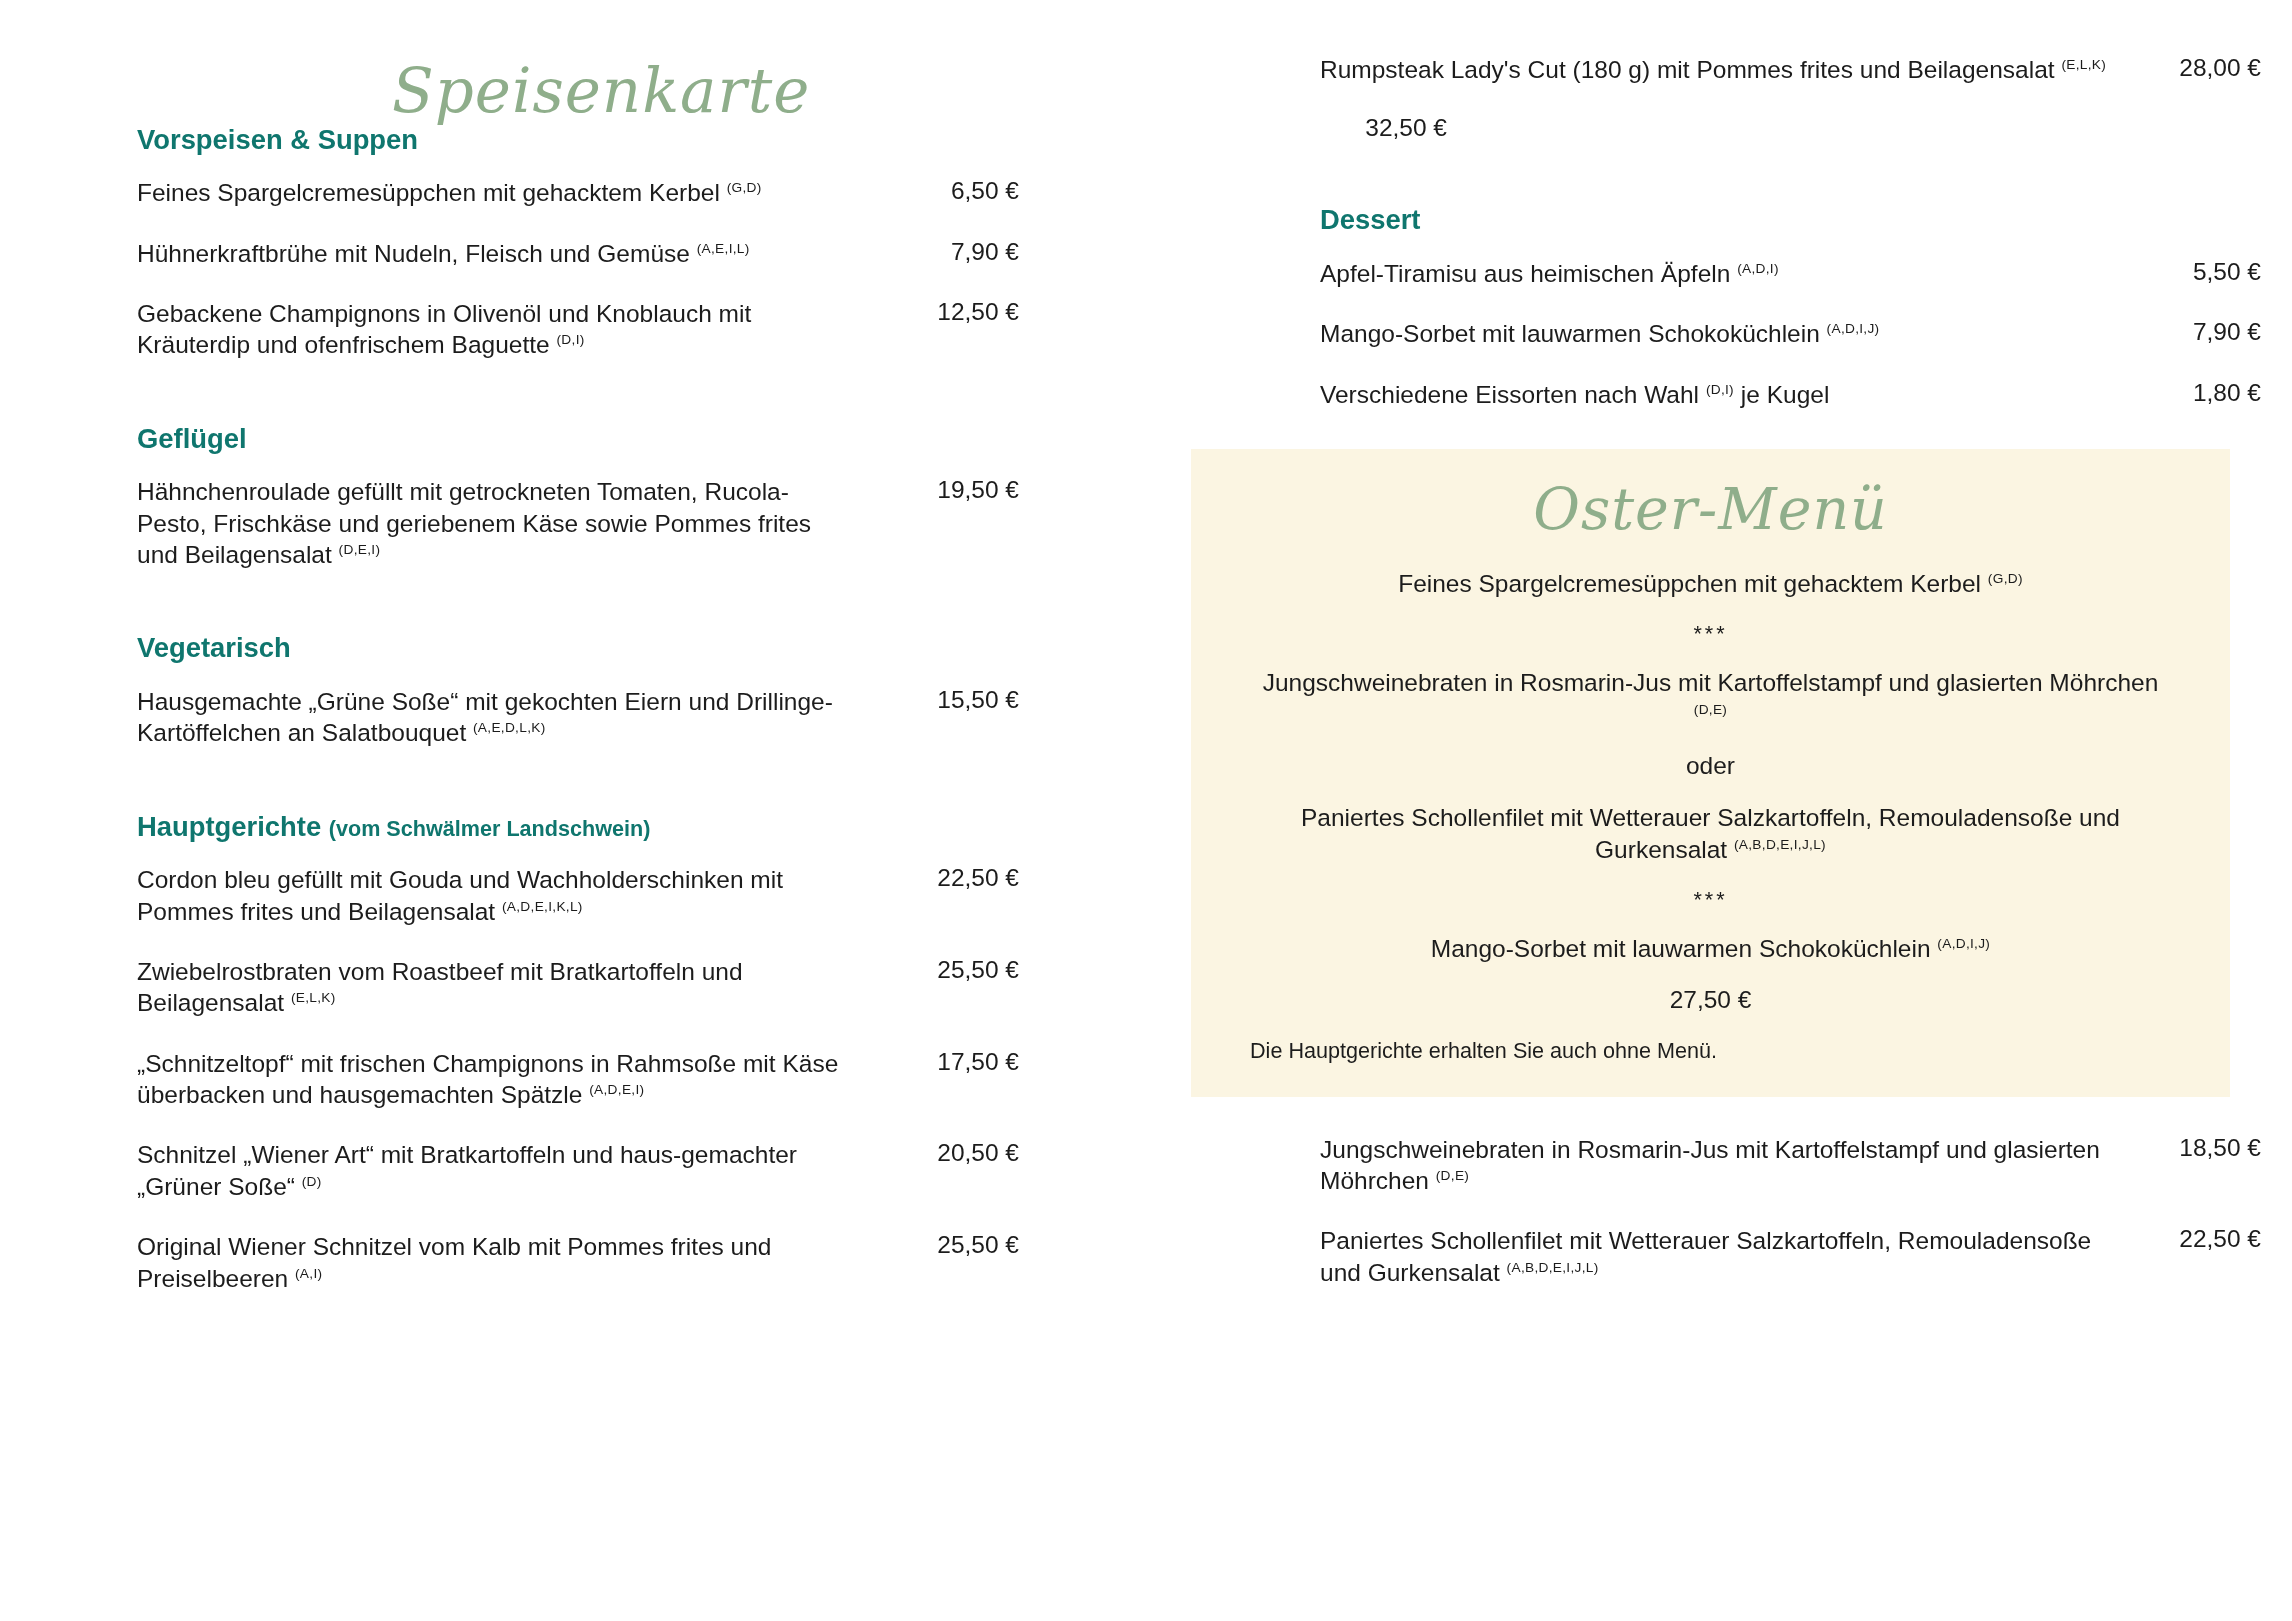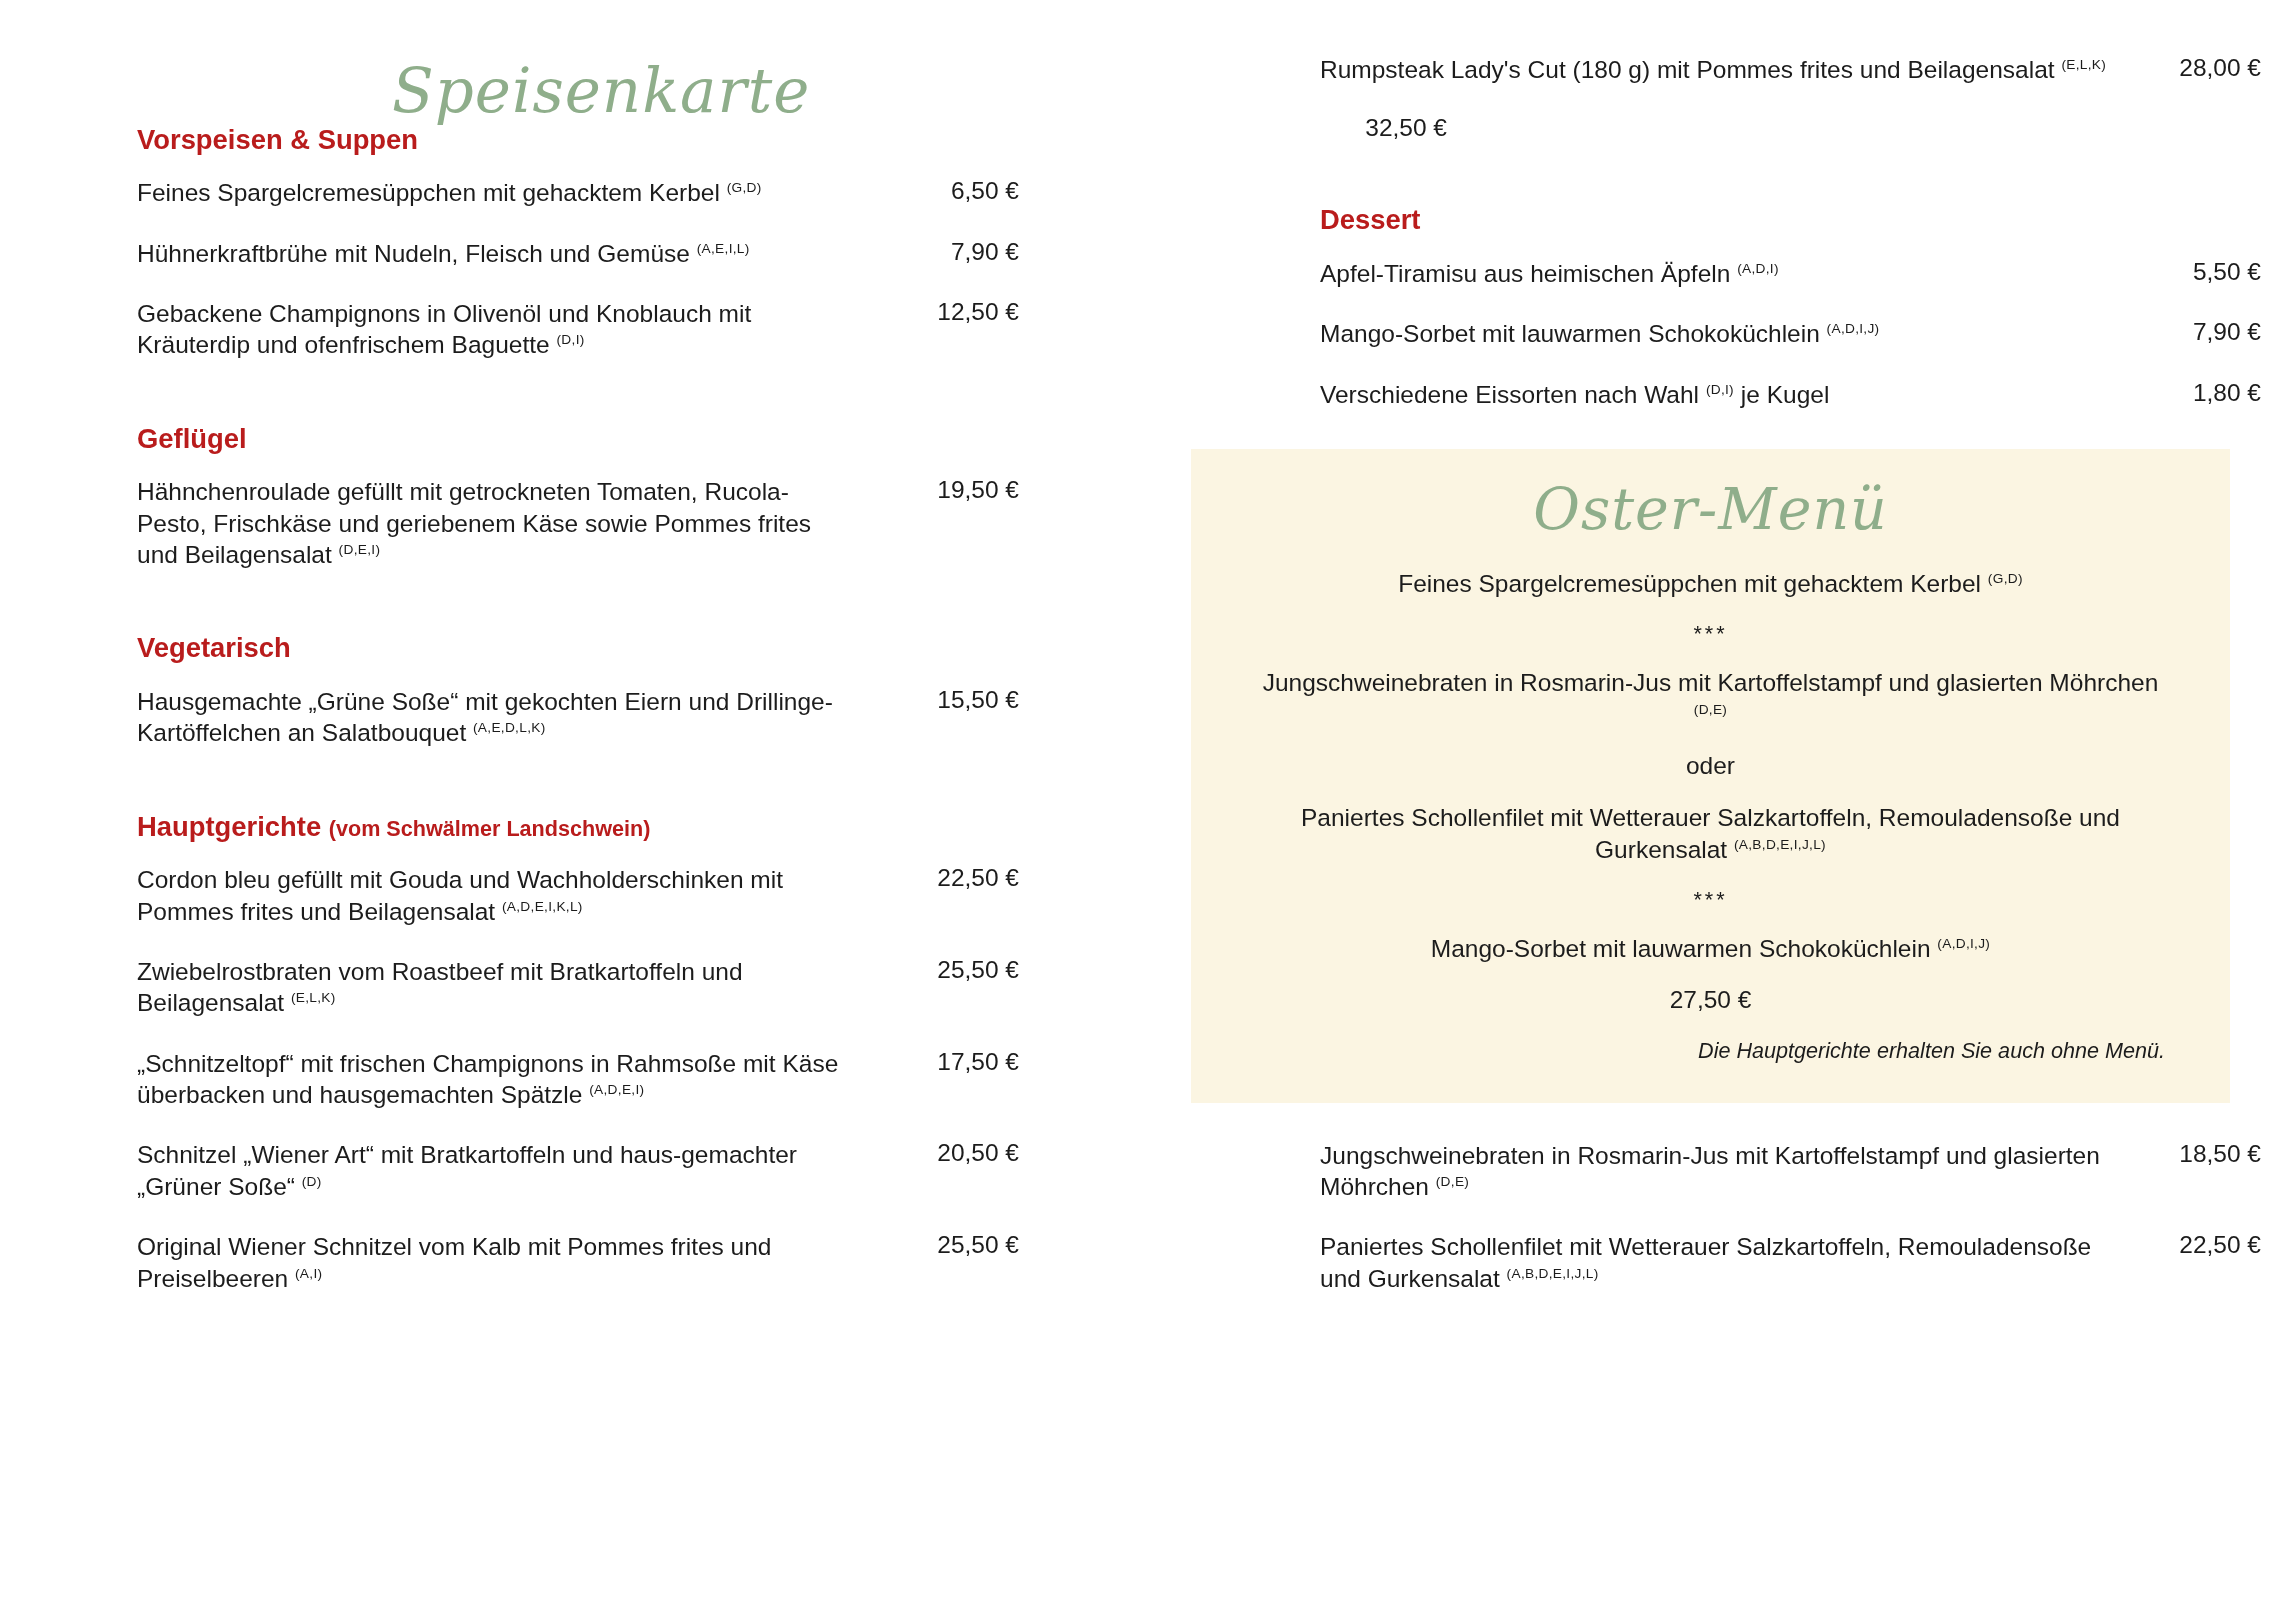--- a/index.html
+++ b/index.html
@@ -52,21 +52,21 @@
     line-height: 1.1;
   }
   .title-oster {
     font-size: 57px;
     text-align: center;
     margin: 17.6px 0 25.5px 0;
   }
 
   
   .section-head {
-    color: #b91c1c;
+    color: #0f766e;
     font-weight: bold;
     font-size: 27.4px;
     margin: 0 0 5.9px 0;
   }
   .section-head .sub {
     font-size: 21.6px;
     font-weight: bold;
   }
 
   
@@ -132,24 +132,23 @@
     text-align: center;
     font-size: 24.5px;
     margin: 0 0 21.6px 0;
   }
   .oster-price {
     text-align: center;
     font-size: 24.5px;
     margin: 3.9px 0 23.5px 0;
   }
   .oster-note {
-    text-align: right;
+    text-align: left;
     font-size: 21.6px;
-    font-style: italic;
-    margin: 6px;
+    margin: 0;
   }
   .after-panel { margin-top: 37px; }
 </style>
 </head>
 <body>
 
 <div class="page">
 
   <div class="col col-left">
 

